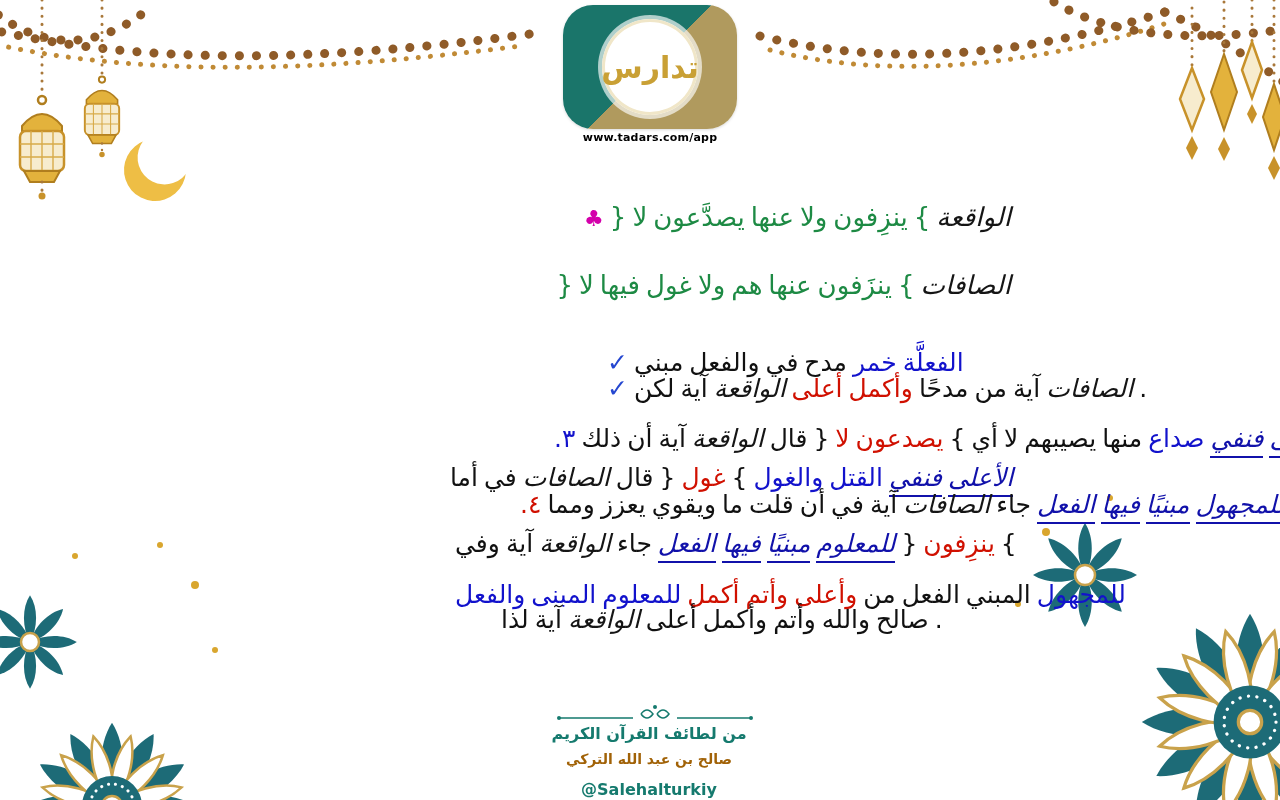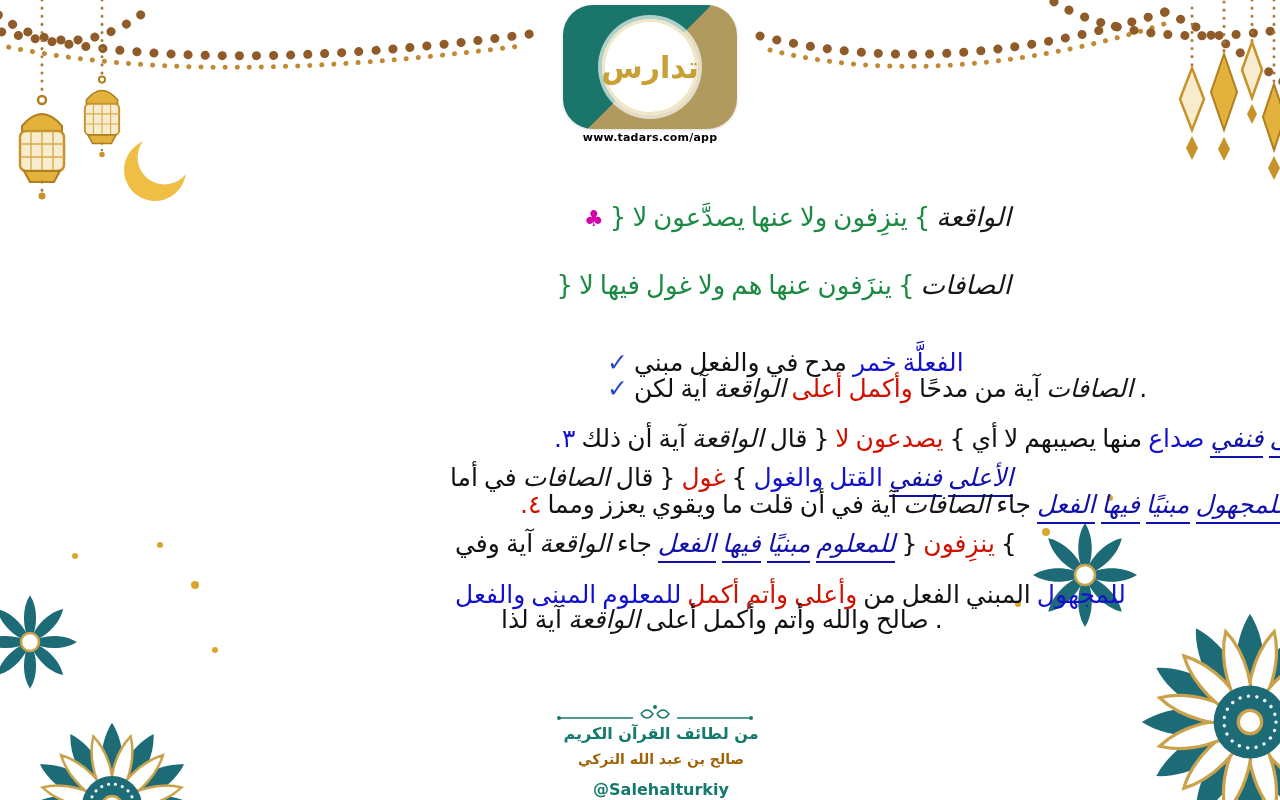--- a/index.html
+++ b/index.html
@@ -48,21 +48,21 @@
   .s-club{color:#d400ab;font-size:.85em;}
   .s-surah{color:#151515;font-style:italic;}
   .s-k{color:#111;}
   .s-b{color:#1212cc;margin-top:12px;}
   .s-r{color:#d01000;}
   .s-u{color:#1111aa;font-style:italic;border-bottom:2px solid #1111aa;padding-bottom:0;}
   .s-chk{color:#2547d0;font-weight:bold;}
   .s-numb{color:#1212cc;}
   .s-numr{color:#d01000;}
   
-  .sig{position:absolute;left:531px;width:260px;text-align:center;color:#157a6e;direction:rtl;}
+  .sig{position:absolute;left:519px;width:260px;text-align:center;color:#157a6e;direction:rtl;}
   .sig-1{top:724px;font-size:16px;font-weight:bold;}
   .sig-2{top:751px;font-size:14px;font-weight:bold;color:#a16207;}
   .sig-3{top:780px;font-size:16px;font-weight:bold;direction:ltr;}
   .sig-orn{position:absolute;left:545px;top:700px;pointer-events:none;}
 </style>
 </head>
 <body>
 
 <svg id="decor" viewBox="0 0 1280 800" xmlns="http://www.w3.org/2000/svg">
   <defs>

